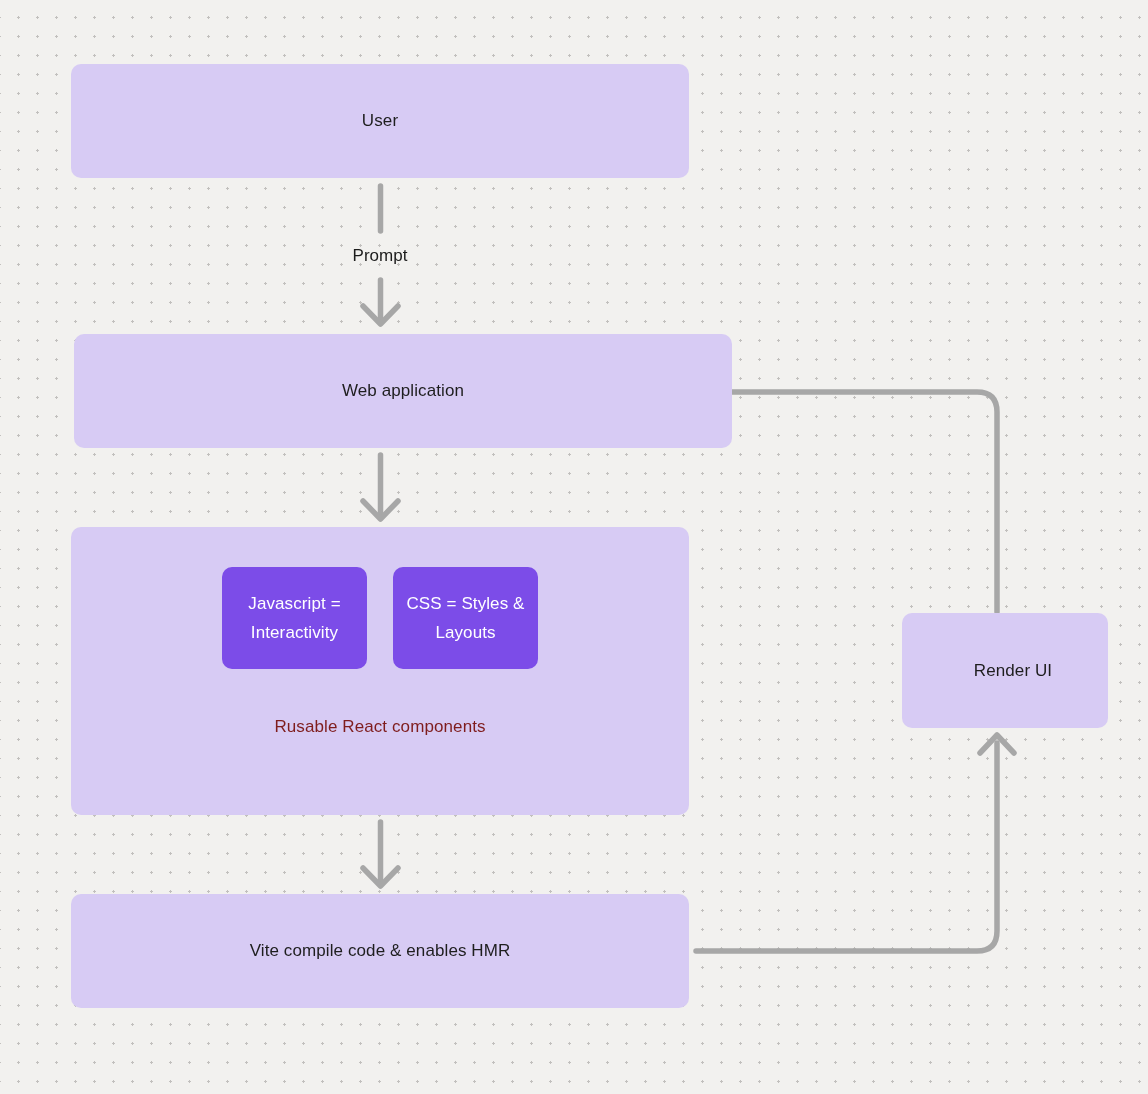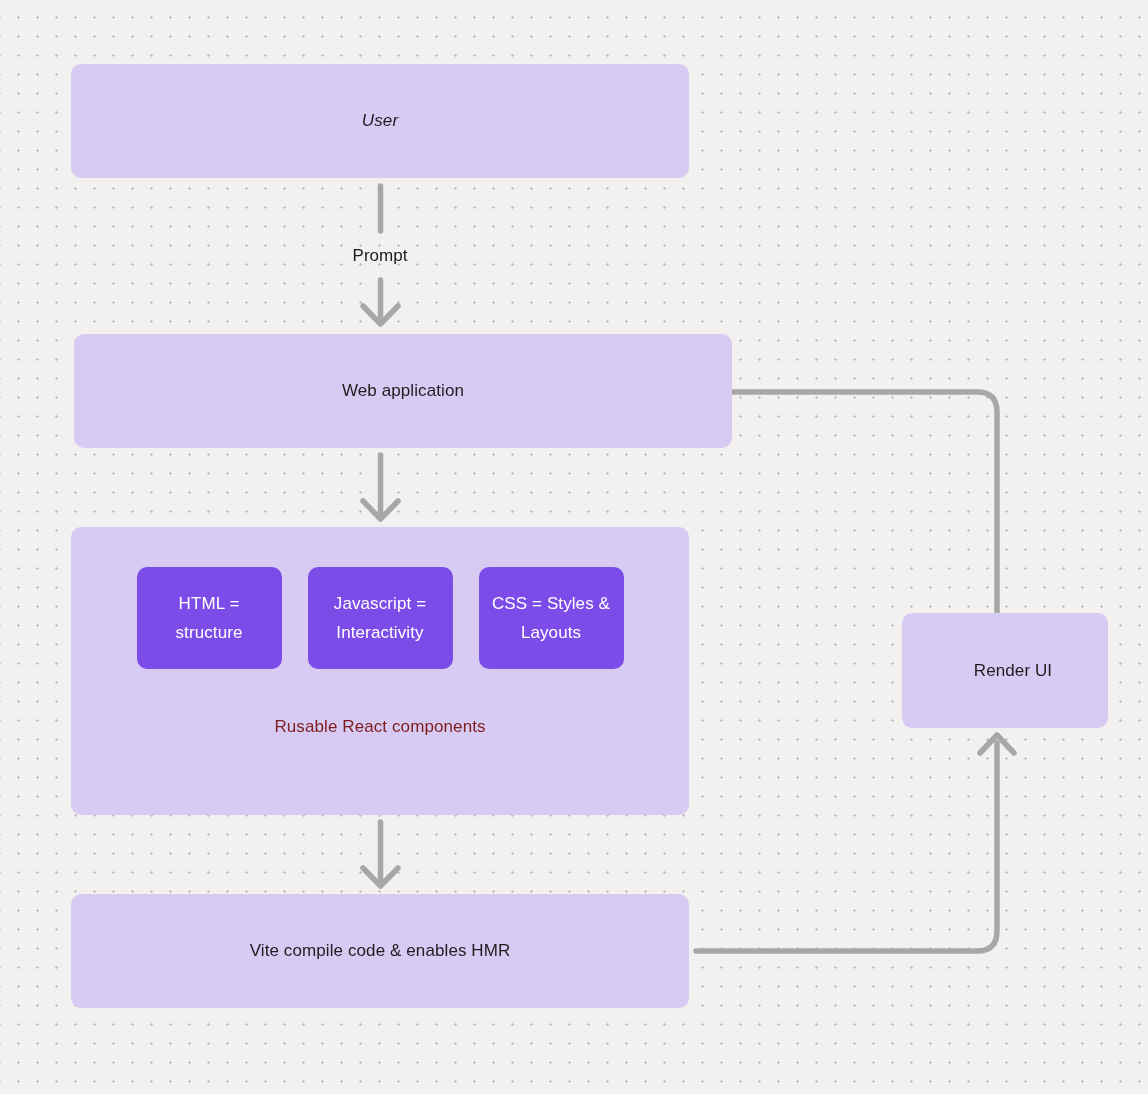--- a/index.html
+++ b/index.html
@@ -35,21 +35,21 @@
     position: absolute;
     background: #d7cbf4;
     border-radius: 10px;
     display: flex;
     align-items: center;
     justify-content: center;
     color: #1e1e1e;
     font-size: 17px;
     letter-spacing: 0.1px;
   }
-  .node-user        { left: 71px;  top: 64px;  width: 618px; height: 114px; font-style: italic; }
+  .node-user        { left: 71px;  top: 64px;  width: 618px; height: 114px; }
   .node-webapp      { left: 74px;  top: 334px; width: 658px; height: 114px; }
   .node-components  { left: 71px;  top: 527px; width: 618px; height: 288px;
                       flex-direction: column; justify-content: flex-start; }
   .node-vite        { left: 71px;  top: 894px; width: 618px; height: 114px; }
   .node-render      { left: 902px; top: 613px; width: 190px; height: 115px; padding-left: 16px; }
 
   .chip-row {
     display: flex;
     gap: 26px;
     margin-top: 40px;
@@ -114,23 +114,20 @@
 
   <div class="edge-label">Prompt</div>
 
   <div class="node node-webapp">
     <span>Web application</span>
   </div>
 
   <div class="node node-components">
     <div class="chip-row">
       <div class="chip">
-        <span>HTML = structure</span>
-      </div>
-      <div class="chip">
         <span>Javascript = Interactivity</span>
       </div>
       <div class="chip">
         <span>CSS = Styles &amp; Layouts</span>
       </div>
     </div>
     <div class="group-label">Rusable React components</div>
   </div>
 
   <div class="node node-vite">

